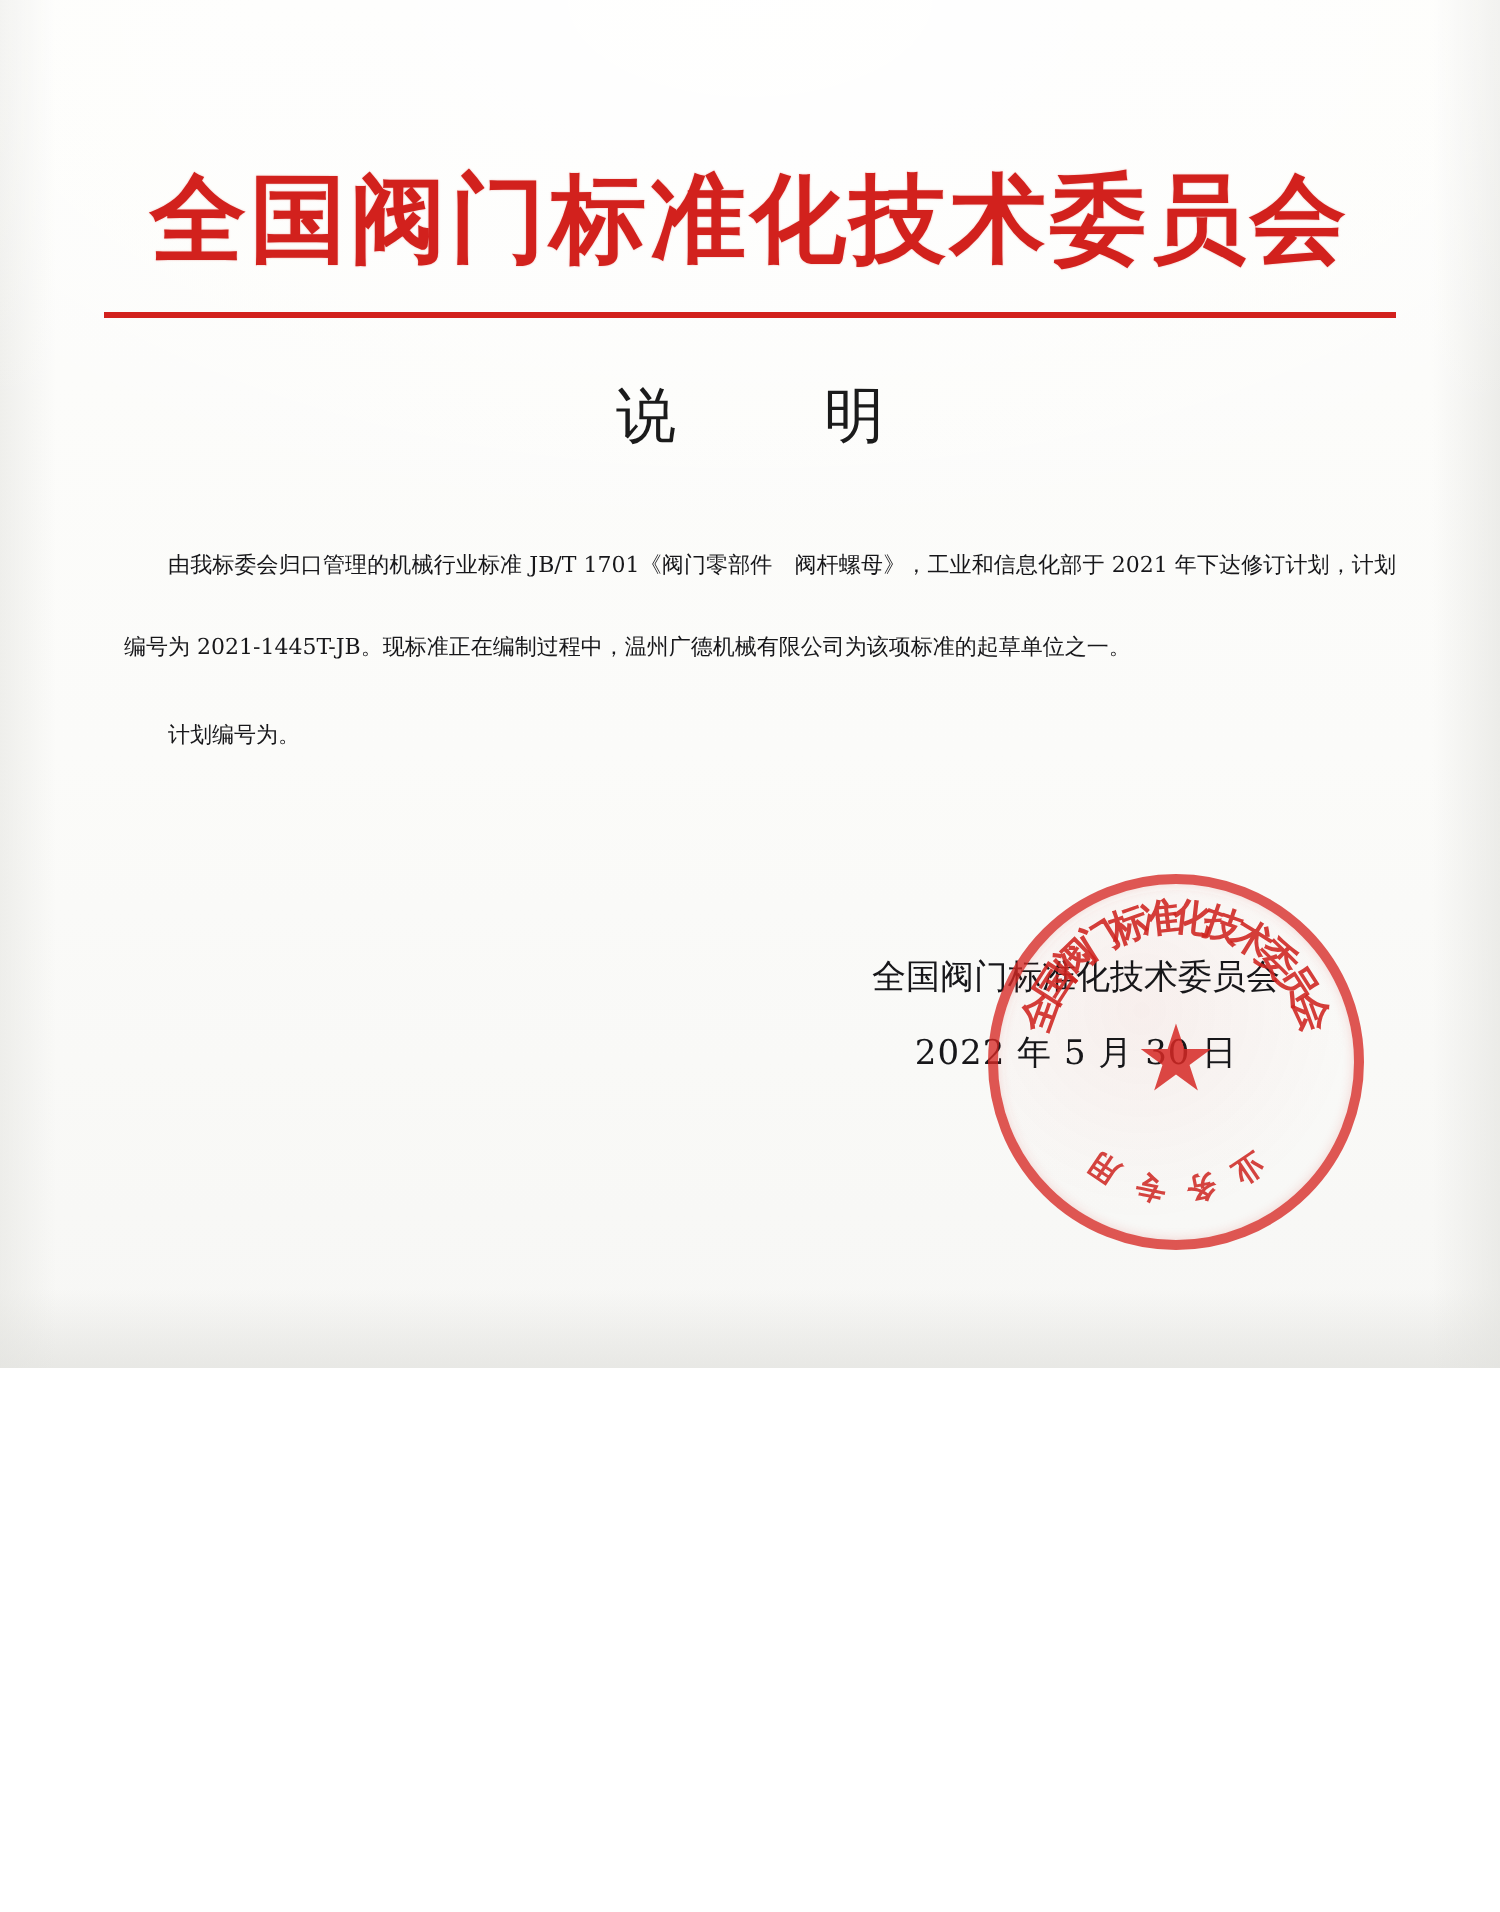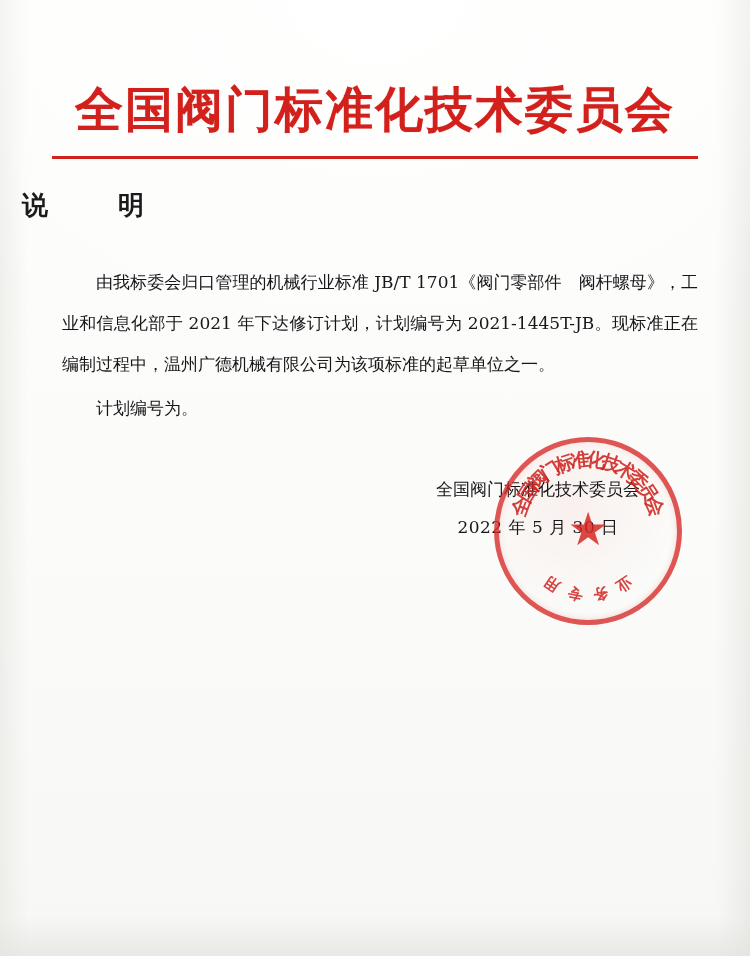--- a/index.html
+++ b/index.html
@@ -9,21 +9,21 @@
   body {
     width: 750px;
     height: 956px;
     background: #ffffff;
     font-family: "DejaVu Serif", "Liberation Serif", serif;
     overflow: hidden;
   }
   .page {
     position: relative;
     width: 750px;
-    height: 956px;
+    height: 684px;
     background: linear-gradient(180deg, #fdfdfb 0%, #fbfbf9 55%, #f7f7f5 100%);
     box-sizing: border-box;
     overflow: hidden;
   }
   
   .page:before {
     content: "";
     position: absolute;
     inset: 0;
     background:
@@ -54,33 +54,34 @@
     margin: 14px 52px 0 52px;
     height: 3px;
     background: #d2211d;
   }
 
   .doc-heading {
     position: absolute;
     top: 188px;
     left: 0;
     right: 0;
-    font-size: 26px;
+    text-align: center;
+    font-size: 30px;
     letter-spacing: 22px;
     color: #1b1b1b;
-    font-weight: 700;
+    font-weight: 400;
     text-indent: 22px;
   }
 
   .body-text {
     position: absolute;
     top: 262px;
     left: 62px;
     right: 52px;
-    font-size: 17px;
+    font-size: 11px;
     line-height: 41px;
     color: #17171a;
     text-align: justify;
   }
   .body-text p {
     margin: 0 0 3px 0;
     text-indent: 2em;
   }
 
   .signature-block {

